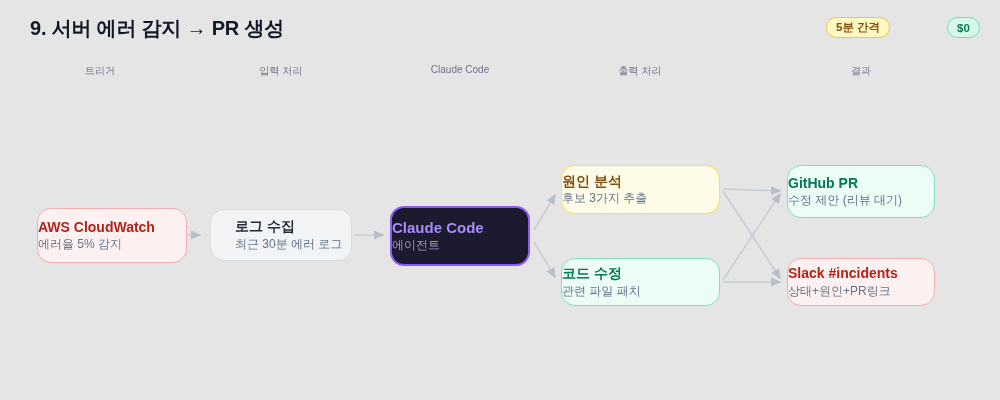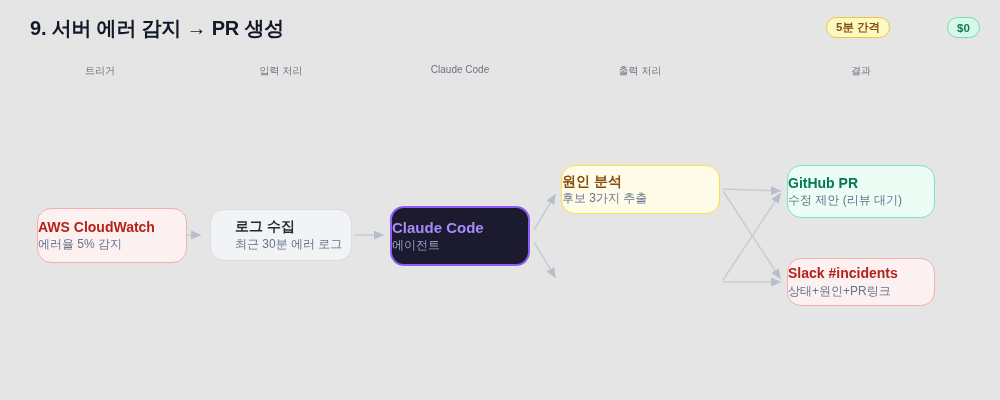--- a/index.html
+++ b/index.html
@@ -108,20 +108,24 @@
   <div class="node node-claude theme-dark">
     <div class="node-title">Claude Code</div>
     <div class="node-sub">에이전트</div>
   </div>
 
   <div class="node node-analysis theme-yellow">
     <div class="node-title">원인 분석</div>
     <div class="node-sub">후보 3가지 추출</div>
   </div>
 
+  <div class="node node-fix theme-green">
+    <div class="node-title">코드 수정</div>
+    <div class="node-sub">관련 파일 패치</div>
+  </div>
 
   <div class="node node-github theme-green">
     <div class="node-title">GitHub PR</div>
     <div class="node-sub">수정 제안 (리뷰 대기)</div>
   </div>
 
   <div class="node node-slack theme-red">
     <div class="node-title">Slack #incidents</div>
     <div class="node-sub">상태+원인+PR링크</div>
   </div>

